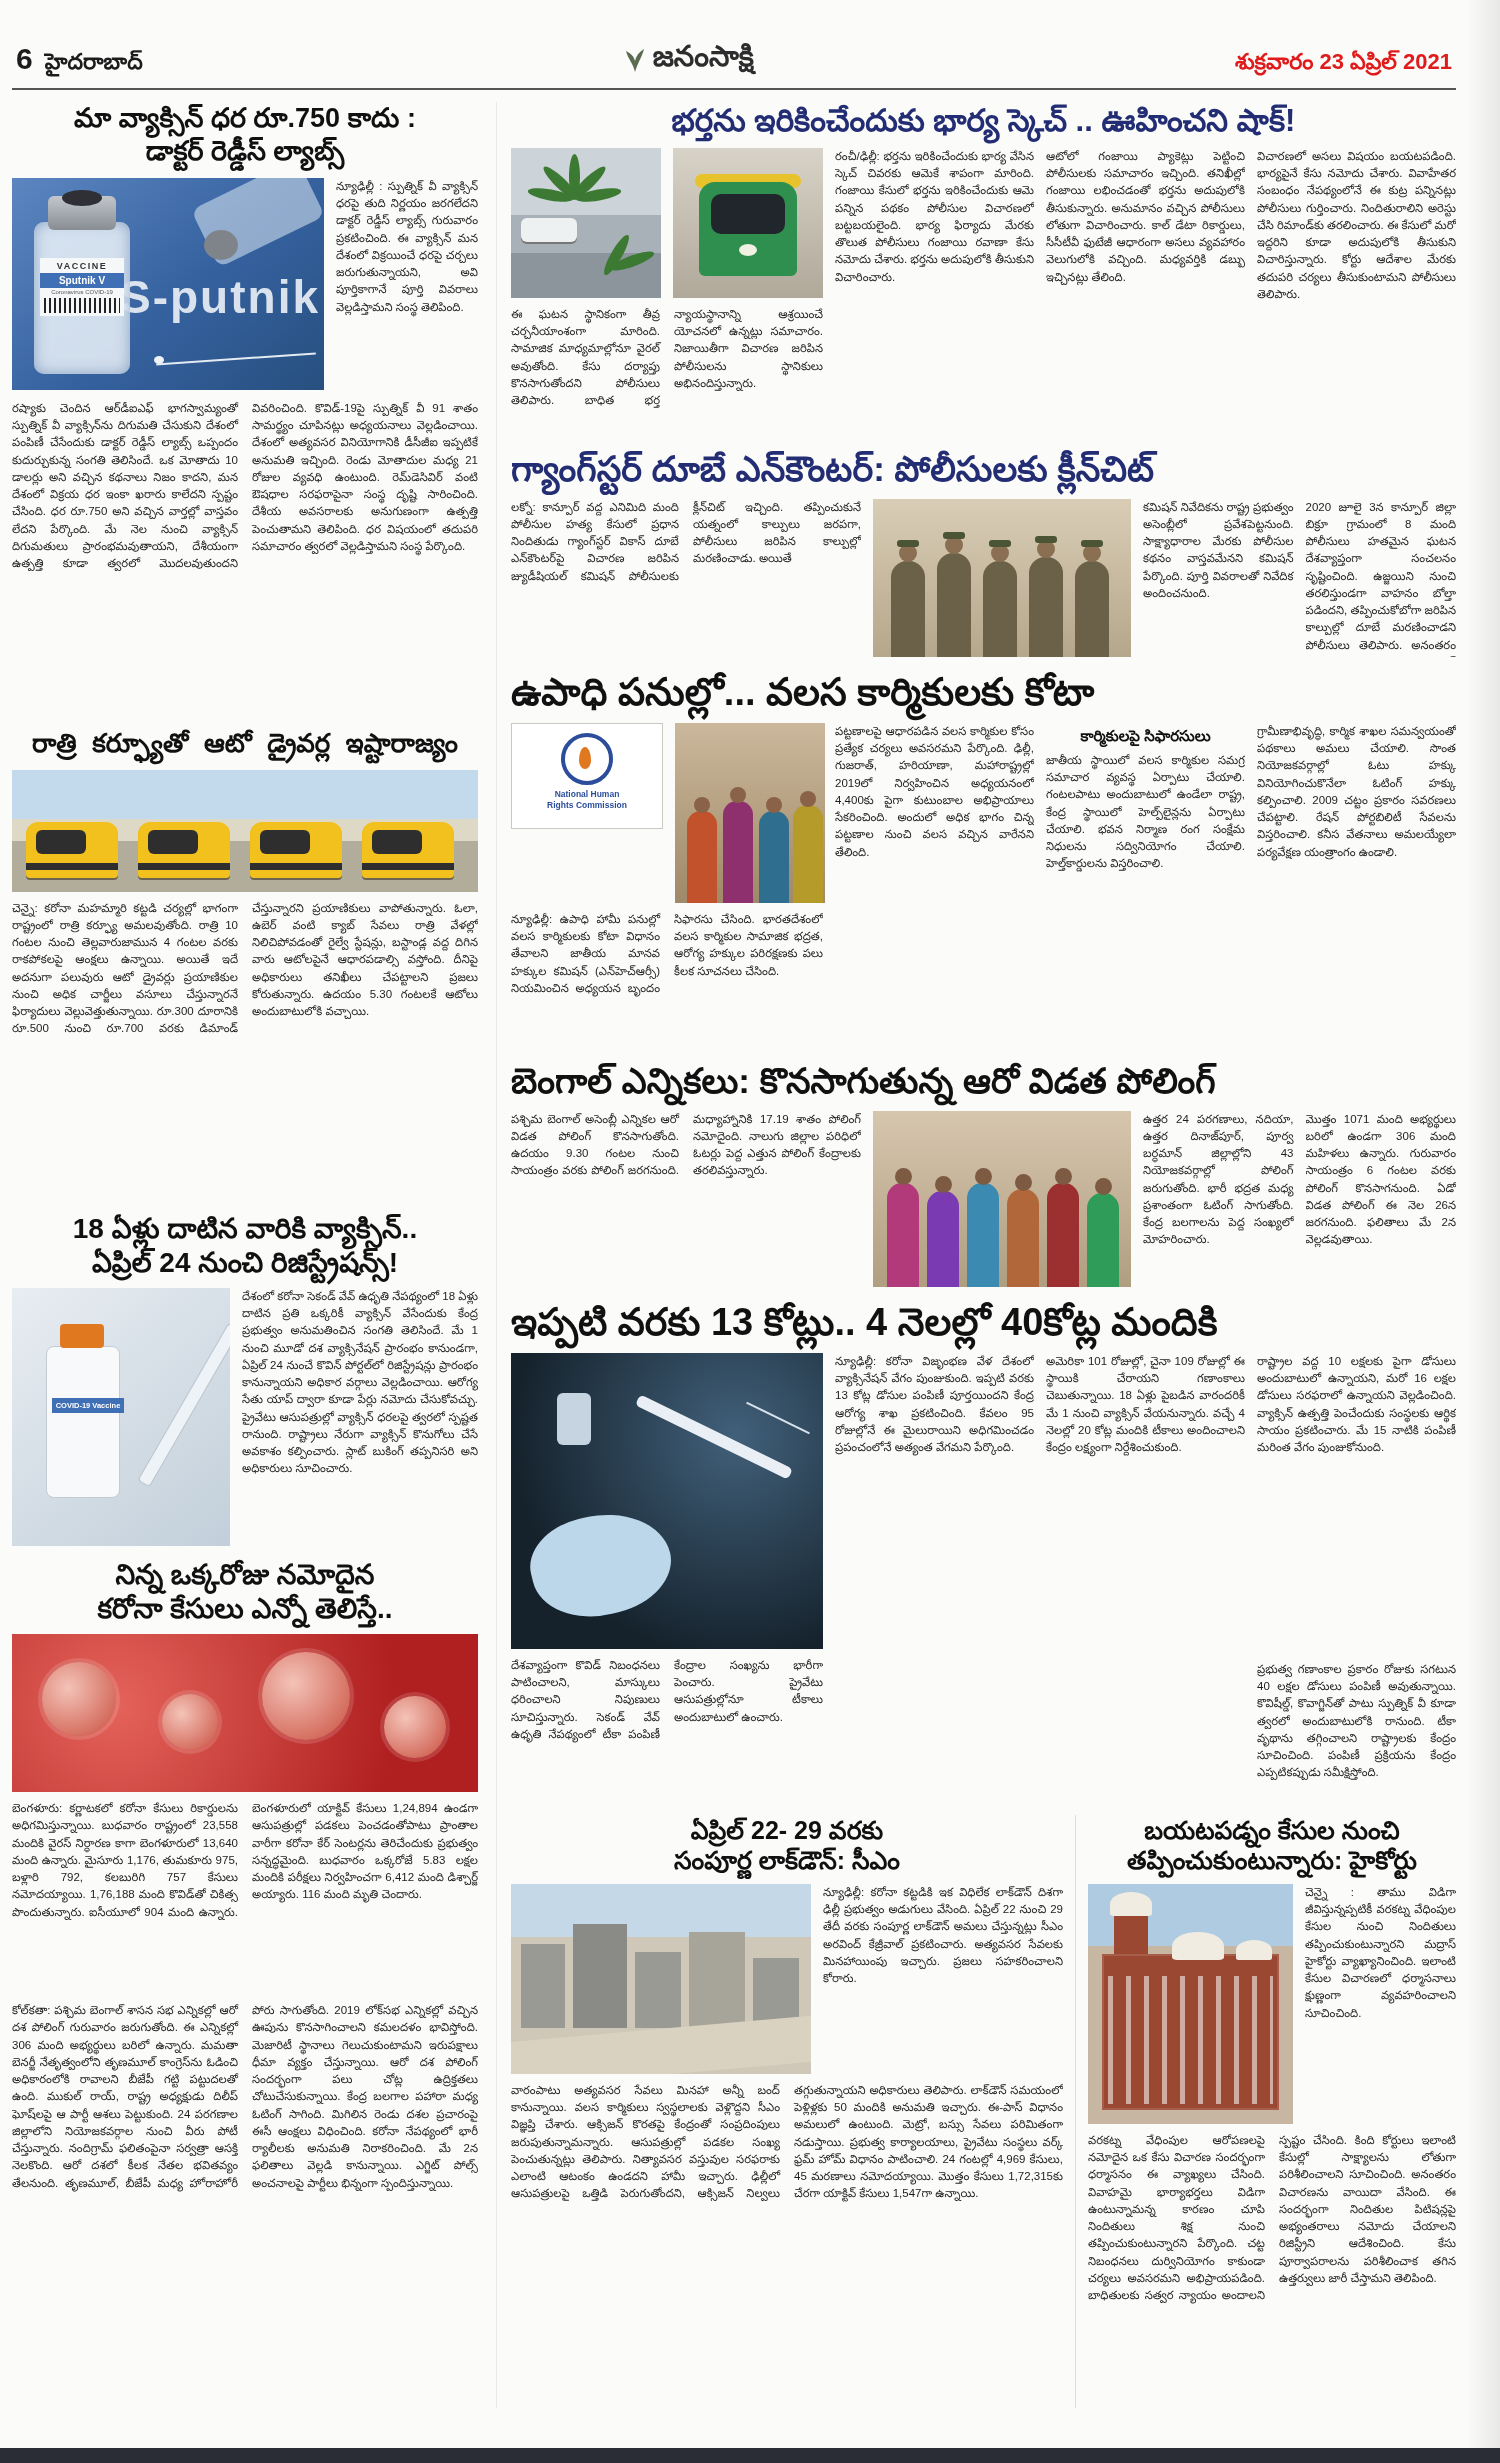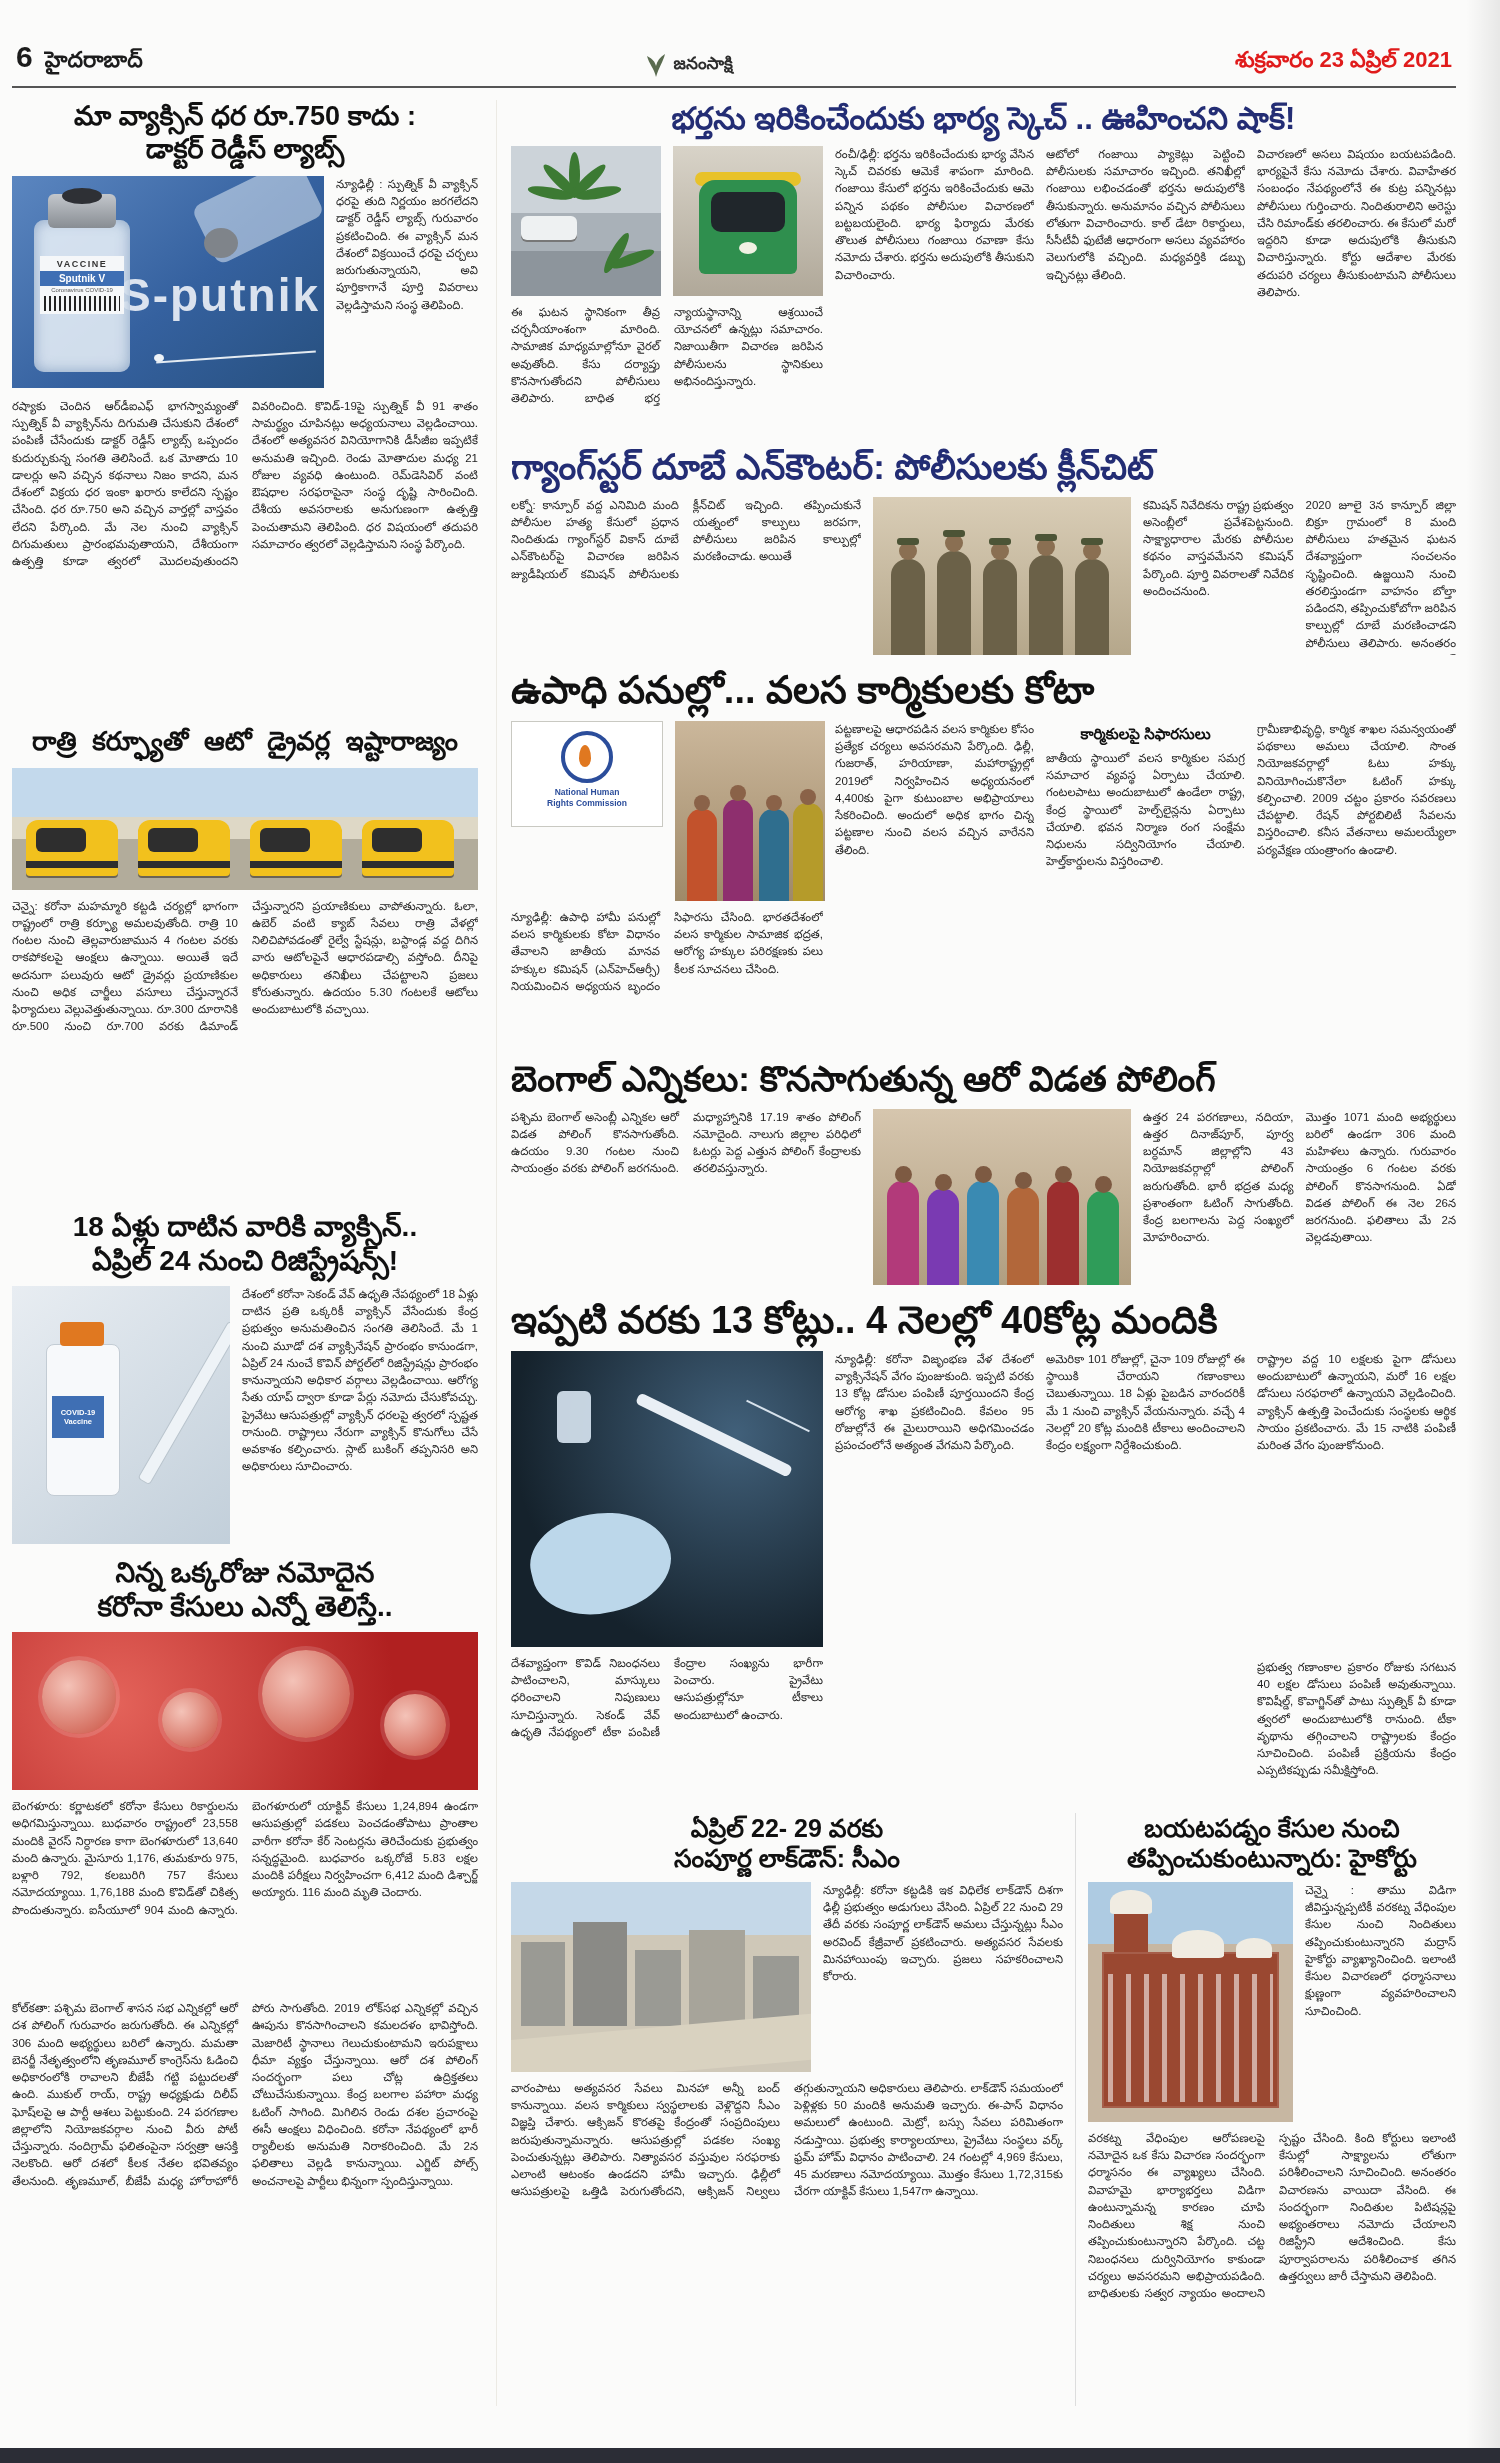--- a/index.html
+++ b/index.html
@@ -9,21 +9,21 @@
               background:linear-gradient(to right,rgba(0,0,0,0),rgba(0,0,0,.08));}
   .footer-bar{position:absolute;left:0;right:0;bottom:0;height:15px;background:#2b2d36;}
   .content{position:absolute;left:12px;top:40px;width:1444px;}
 
   
   .hdr{display:flex;align-items:flex-end;justify-content:space-between;
        padding:0 4px 8px 4px;border-bottom:2px solid #555;}
   .hdr-left{display:flex;align-items:baseline;gap:12px;}
   .pageno{font-size:30px;font-weight:bold;color:#1c1c1c;}
   .section{font-size:22px;font-weight:bold;color:#1c1c1c;}
-  .masthead{display:flex;align-items:center;gap:7px;font-size:17px;font-weight:800;color:#2d2d2d;}
+  .masthead{display:flex;align-items:center;gap:7px;font-size:29px;font-weight:800;color:#2d2d2d;}
   .date{font-size:22px;font-weight:800;color:#e01b1b;}
 
   .main{display:flex;gap:18px;margin-top:12px;}
   .col-left{width:466px;flex:none;}
   .col-right{flex:1;min-width:0;border-left:1px solid #eceae4;padding-left:14px;}
 
   .hl{font-weight:800;color:#111;text-align:center;line-height:1.22;}
   .hl-navy{color:#232d74;}
   .hl-left-big{font-size:27px;}
   .hl-26{font-size:26px;font-family:Liberation Mono, monospace;}
@@ -124,22 +124,22 @@
   
   .ph-virus{width:466px;height:158px;background:radial-gradient(circle at 22% 45%,#e4635a,#b02020 75%);}
   .vir{position:absolute;border-radius:50%;background:radial-gradient(circle at 35% 35%,#f4c3b8,#c94f3f);
        box-shadow:0 0 0 4px rgba(255,255,255,.14);}
 
   
   .ph-v18{width:218px;height:258px;background:linear-gradient(140deg,#e8edf2,#c2cfda);}
   .v18vial{position:absolute;left:34px;top:58px;width:72px;height:150px;background:#f7f9fb;
            border:1px solid #c3ccd4;border-radius:8px;}
   .v18cap{position:absolute;left:48px;top:36px;width:44px;height:24px;background:#e07820;border-radius:4px;}
-  .v18band{position:absolute;left:40px;top:110px;width:52px;background:#3f6fb4;color:#fff;
-           font-size:7.5px;font-weight:bold;text-align:center;padding:12px 0;line-height:1.2;}
+  .v18band{position:absolute;left:40px;top:110px;width:72px;background:#3f6fb4;color:#fff;
+           font-size:7.5px;font-weight:bold;text-align:center;padding:3px 0;line-height:1.2;}
   .v18syr{position:absolute;right:34px;top:26px;width:12px;height:180px;background:#eef3f7;
           border:1px solid #b9c4cd;transform:rotate(30deg);border-radius:4px;}
 
   .divider-v{width:1px;background:#ddd;flex:none;}
 </style>
 </head>
 <body>
 
 <div class="sheet">
   <div class="content">

